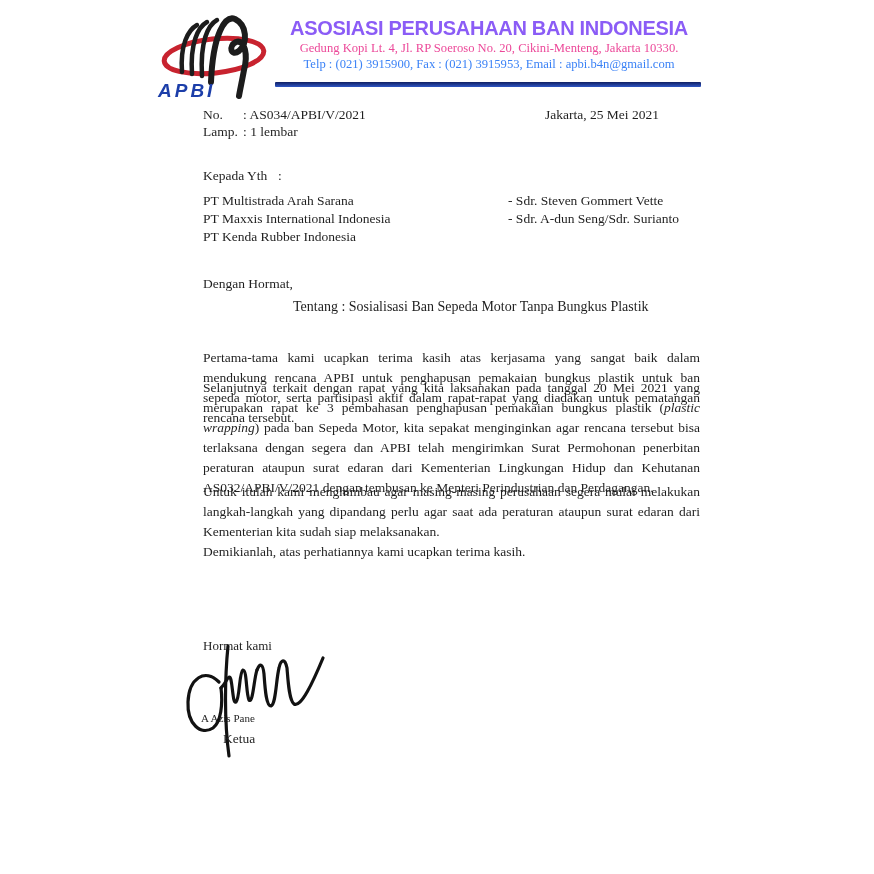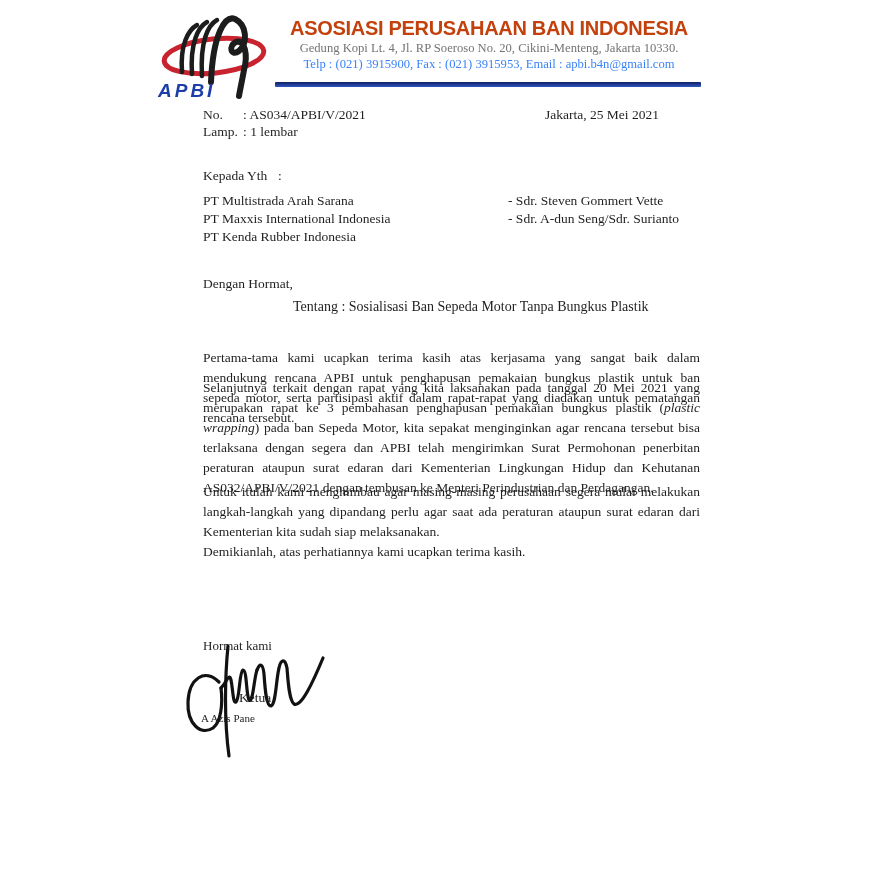--- a/index.html
+++ b/index.html
@@ -44,39 +44,39 @@
   }
   .para1{top:320px;margin-top:28px;}
   .para2{top:378px;}
   .para3{top:482px;}
   .para4{top:542px;text-align:left;}
   .em{font-style:italic;}
   
   .closing{position:absolute;left:203px;top:614px;font-size:13px;margin-top:24px;}
   .sig{position:absolute;left:183px;top:642px;width:150px;height:118px;}
   .sig-name{position:absolute;left:201px;top:712px;font-size:11px;}
-  .sig-title{position:absolute;left:223px;top:690px;font-size:13.5px;margin-left:16px;}
+  .sig-title{position:absolute;left:223px;top:731px;font-size:13.5px;}
 </style>
 </head>
 <body>
 
 <div class="page">
 
   <svg class="logo" viewBox="0 0 122 92" xmlns="http://www.w3.org/2000/svg">
     <ellipse cx="64" cy="46" rx="50" ry="17" fill="none" stroke="#c8232f" stroke-width="5" transform="rotate(-6 64 46)"></ellipse>
     <path d="M 32 62 C 30 35, 38 20, 47 15" fill="none" stroke="#1c1c1c" stroke-width="4.5" stroke-linecap="round"></path>
     <path d="M 42 64 C 40 33, 48 17, 57 12" fill="none" stroke="#1c1c1c" stroke-width="4.5" stroke-linecap="round"></path>
     <path d="M 52 66 C 50 31, 58 15, 67 10" fill="none" stroke="#1c1c1c" stroke-width="4.5" stroke-linecap="round"></path>
     <path d="M 61 72 C 63 24, 75 5, 85 9 C 97 15, 98 33, 89 41 C 81 47, 78 36, 86 32 C 95 29, 98 45, 94 60 C 92 71, 90 80, 89 86" fill="none" stroke="#1c1c1c" stroke-width="6" stroke-linecap="round"></path>
     <text x="8" y="87" font-family="Liberation Sans, sans-serif" font-size="19" font-weight="bold" font-style="italic" letter-spacing="3" fill="#1c3ea9">APBI</text>
   </svg>
 
   <div class="head-text">
-    <div class="org-name" style="color:#c2410c">ASOSIASI PERUSAHAAN BAN INDONESIA</div>
-    <div class="addr" style="color:#737373">Gedung Kopi Lt. 4, Jl. RP Soeroso No. 20, Cikini-Menteng, Jakarta 10330.</div>
+    <div class="org-name" style="color:#8b5cf6">ASOSIASI PERUSAHAAN BAN INDONESIA</div>
+    <div class="addr" style="color:#ec4899">Gedung Kopi Lt. 4, Jl. RP Soeroso No. 20, Cikini-Menteng, Jakarta 10330.</div>
     <div class="addr" style="color:#3b82f6">Telp : (021) 3915900, Fax : (021) 3915953, Email : apbi.b4n@gmail.com</div>
   </div>
   <div class="head-rule" style="background:linear-gradient(to bottom,#101f63,#2f56c4)"></div>
 
   <div class="meta">
     <div class="meta-row">
       <span class="meta-label">No.</span>
       <span>: AS034/APBI/V/2021</span>
     </div>
     <div class="meta-row">

